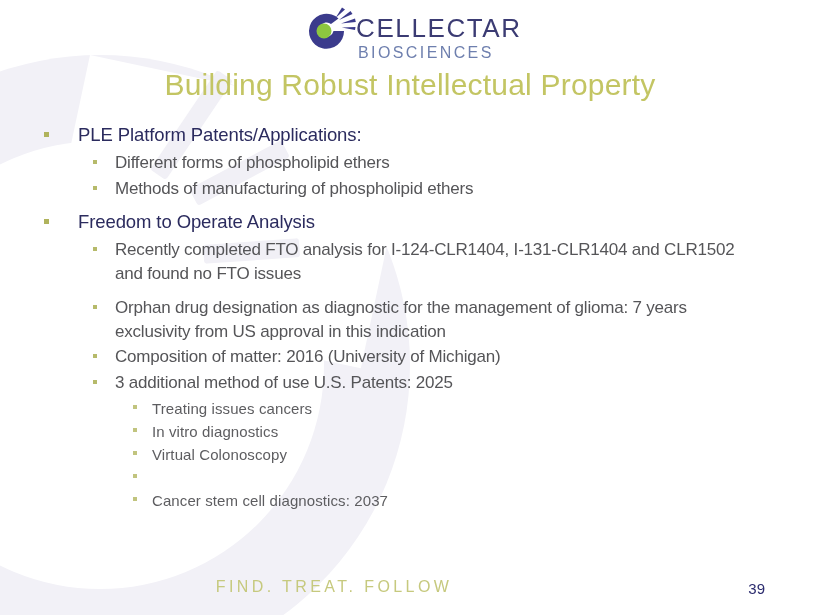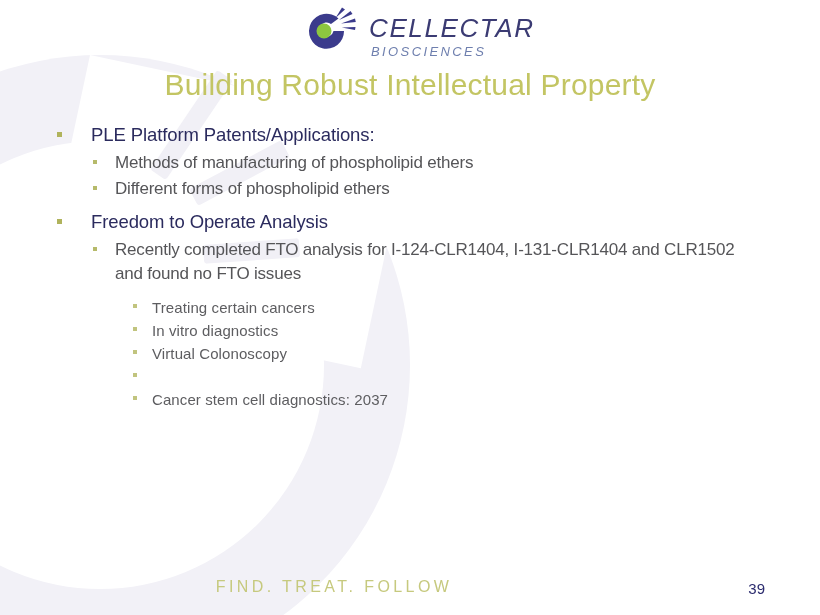--- a/index.html
+++ b/index.html
@@ -62,31 +62,31 @@
   
   .logo {
     position: absolute;
     left: 300px;
     top: 6px;
     width: 210px;
     height: 52px;
     z-index: 3;
   }
   .logo-mark { position: absolute; left: 0; top: 0; width: 62px; height: 50px; }
-  .logo-type { position: absolute; left: 69px; top: 9px; font-style: italic; }
+  .logo-type { position: absolute; left: 56px; top: 9px; }
   .logo-name {
     font-family: "Liberation Sans", sans-serif;
     font-size: 26px;
     letter-spacing: 1.6px;
     color: #3b3b73;
     line-height: 1;
   }
   .logo-sub {
     font-family: "Liberation Sans", sans-serif;
-    font-size: 13px;
+    font-size: 16px;
     letter-spacing: 2.4px;
     color: #6e7fae;
     line-height: 1;
     margin-top: 4px;
     margin-left: 2px;
   }
 
   
   .slide-title {
     position: absolute;
@@ -119,21 +119,20 @@
     display: block;
   }
   .bullet .txt { display: block; }
 
   
   .lvl1 {
     padding-left: 78px;
     padding-right: 30px;
     margin-bottom: 2px;
     min-height: 27px;
-    margin-left: 13px;
   }
   .lvl1 .dot {
     left: 44px;
     top: 10px;
     width: 5px;
     height: 5px;
     background: #b0b35c;
   }
   .lvl1 .txt {
     font-size: 18.5px;
@@ -244,49 +243,61 @@
 
   <div class="body">
 
     <div class="bullet lvl1">
       <span class="dot"></span>
       <span class="txt">PLE Platform Patents/Applications:</span>
     </div>
 
     <div class="bullet lvl2">
       <span class="dot"></span>
+      <span class="txt">Different forms of phospholipid ethers</span>
+    </div>
+
+    <div class="bullet lvl2">
+      <span class="dot"></span>
       <span class="txt">Methods of manufacturing of phospholipid ethers</span>
     </div>
 
-    <div class="bullet lvl2">
-      <span class="dot"></span>
-      <span class="txt">Different forms of phospholipid ethers</span>
-    </div>
-
     <div class="gap-sm"></div>
 
     <div class="bullet lvl1">
       <span class="dot"></span>
       <span class="txt">Freedom to Operate Analysis</span>
     </div>
 
     <div class="bullet lvl2">
       <span class="dot"></span>
       <span class="txt">Recently completed FTO analysis for I-124-CLR1404, I-131-CLR1404 and CLR1502 and found no FTO issues</span>
     </div>
 
     <div class="gap-md"></div>
 
 
-
-
-
-    <div class="bullet lvl3">
-      <span class="dot"></span>
-      <span class="txt">Treating certain cancers</span>
+    <div class="bullet lvl2">
+      <span class="dot"></span>
+      <span class="txt">Orphan drug designation as diagnostic for the management of glioma: 7 years exclusivity from US approval in this indication</span>
+    </div>
+
+    <div class="bullet lvl2">
+      <span class="dot"></span>
+      <span class="txt">Composition of matter: 2016 (University of Michigan)</span>
+    </div>
+
+    <div class="bullet lvl2">
+      <span class="dot"></span>
+      <span class="txt">3 additional method of use U.S. Patents: 2025</span>
+    </div>
+
+    <div class="bullet lvl3">
+      <span class="dot"></span>
+      <span class="txt">Treating issues cancers</span>
     </div>
 
     <div class="bullet lvl3">
       <span class="dot"></span>
       <span class="txt">In vitro diagnostics</span>
     </div>
 
     <div class="bullet lvl3">
       <span class="dot"></span>
       <span class="txt">Virtual Colonoscopy</span>

